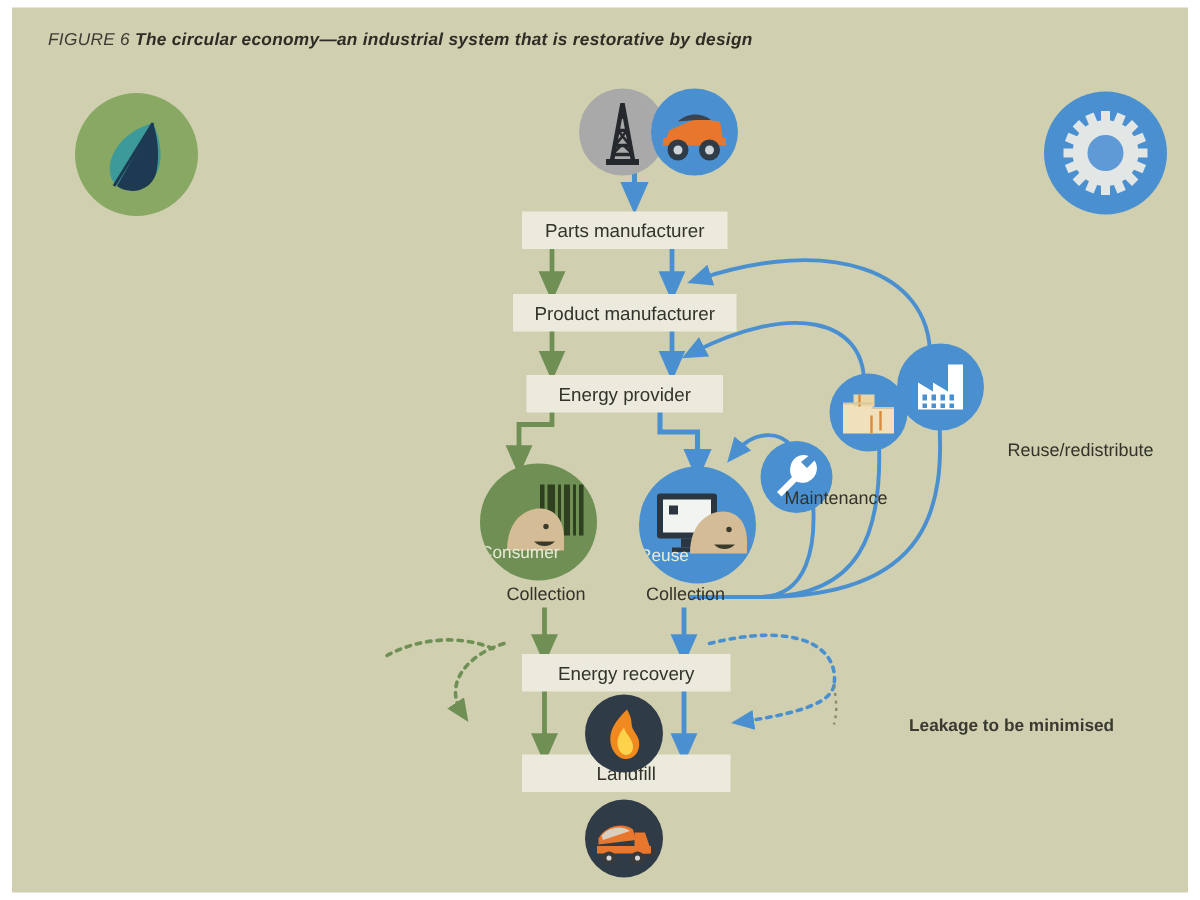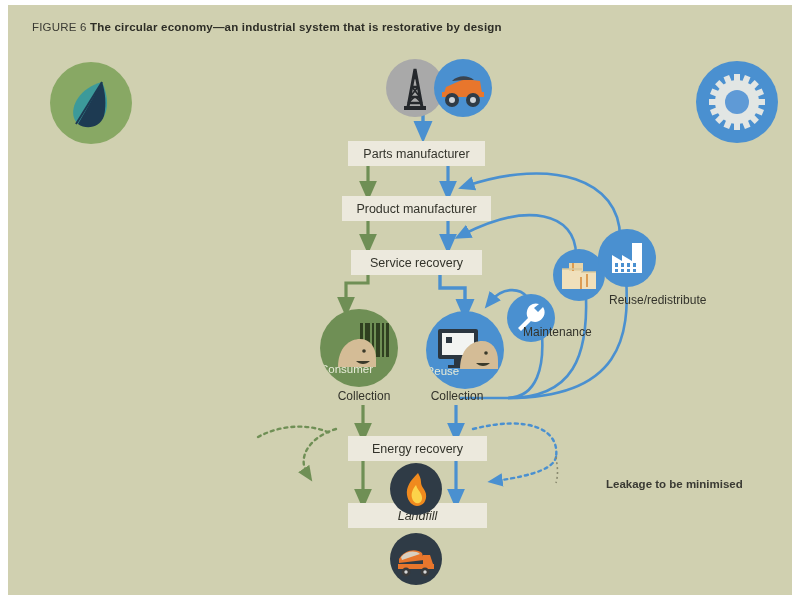--- a/index.html
+++ b/index.html
@@ -8,21 +8,21 @@
     font-family:"Liberation Sans","DejaVu Sans",sans-serif;
   }
   #figure-root{
     position:absolute;left:8px;top:5px;width:784px;height:590px;
     background:#d0d0b0;overflow:hidden;
   }
   #svg-layer{position:absolute;left:0;top:0;width:784px;height:590px;}
   .txt{position:absolute;white-space:nowrap;}
 
   #figure-title{
-    left:24px;top:16px;font-size:11.5px;color:#3a3a33;letter-spacing:.2px;
+    left:24px;top:16px;font-size:11.5px;color:#3a3a33;letter-spacing:.2px;font-style:italic;
   }
   #figure-title .lbl{font-weight:400;}
   #figure-title .sub{font-weight:700;color:#2d2d26;}
 
   .proc-box{
     position:absolute;background:#ece9dd;color:#33332b;
     font-size:12.5px;display:flex;align-items:center;justify-content:center;
     height:25px;
   }
   .node-label{
@@ -200,26 +200,26 @@
     </svg>
   </div>
 
   <div class="proc-box" style="left:340px;top:136px;width:137px;text-align:right;">
     <span>Parts manufacturer</span>
   </div>
   <div class="proc-box" style="left:334px;top:191px;width:149px;">
     <span>Product manufacturer</span>
   </div>
   <div class="proc-box" style="left:343px;top:245px;width:131px;">
-    <span>Service recovery</span>
+    <span>Energy provider</span>
   </div>
   <div class="proc-box" style="left:340px;top:431px;width:139px;">
     <span>Energy recovery</span>
   </div>
-  <div class="proc-box" style="left:340px;top:498px;width:139px;font-style:italic;">
+  <div class="proc-box" style="left:340px;top:498px;width:139px;">
     <span>Landfill</span>
   </div>
 
   <div class="icon-circle" style="left:312px;top:304px;width:78px;height:78px;background:#6f8f55;">
     <svg viewBox="0 0 78 78" width="78" height="78">
       <g fill="#2f4020">
         <rect x="40" y="14" width="3" height="34"></rect>
         <rect x="45" y="14" width="5" height="34"></rect>
         <rect x="52" y="14" width="2" height="34"></rect>
         <rect x="56" y="14" width="4" height="34"></rect>
@@ -257,21 +257,21 @@
 
   <div class="icon-circle" style="left:545px;top:244px;width:52px;height:52px;background:#4a90d0;">
     <svg viewBox="0 0 52 52" width="52" height="52">
       <rect x="9" y="20" width="20" height="20" fill="#f0e0bb"></rect>
       <rect x="16" y="14" width="14" height="8" fill="#e8d5a8"></rect>
       <rect x="28" y="23" width="15" height="17" fill="#f0e0bb"></rect>
       <path d="M20,14 L20,22 M28,28 L28,40 M34,25 L34,38" stroke="#d88c3a" stroke-width="1.6"></path>
       <path d="M9,20 L29,20 M28,23 L43,23" stroke="#d8c79c" stroke-width="1.4"></path>
     </svg>
   </div>
-  <div class="node-label" style="left:601px;top:288px;width:160px;text-align:left;">Reuse/redistribute</div>
+  <div class="node-label" style="left:601px;top:288px;width:160px;text-align:right;">Reuse/redistribute</div>
 
   <div class="icon-circle" style="left:590px;top:224px;width:58px;height:58px;background:#4a90d0;">
     <svg viewBox="0 0 58 58" width="58" height="58">
       <path d="M14,44 L14,26 L24,32 L24,26 L34,32 L34,14 L44,14 L44,44 z" fill="#ffffff"></path>
       <g fill="#4a90d0">
         <rect x="17" y="34" width="3" height="4"></rect>
           <rect x="23" y="34" width="3" height="4"></rect>
         <rect x="29" y="34" width="3" height="4"></rect>
           <rect x="35" y="34" width="3" height="4"></rect>
         <rect x="17" y="40" width="3" height="3"></rect>

